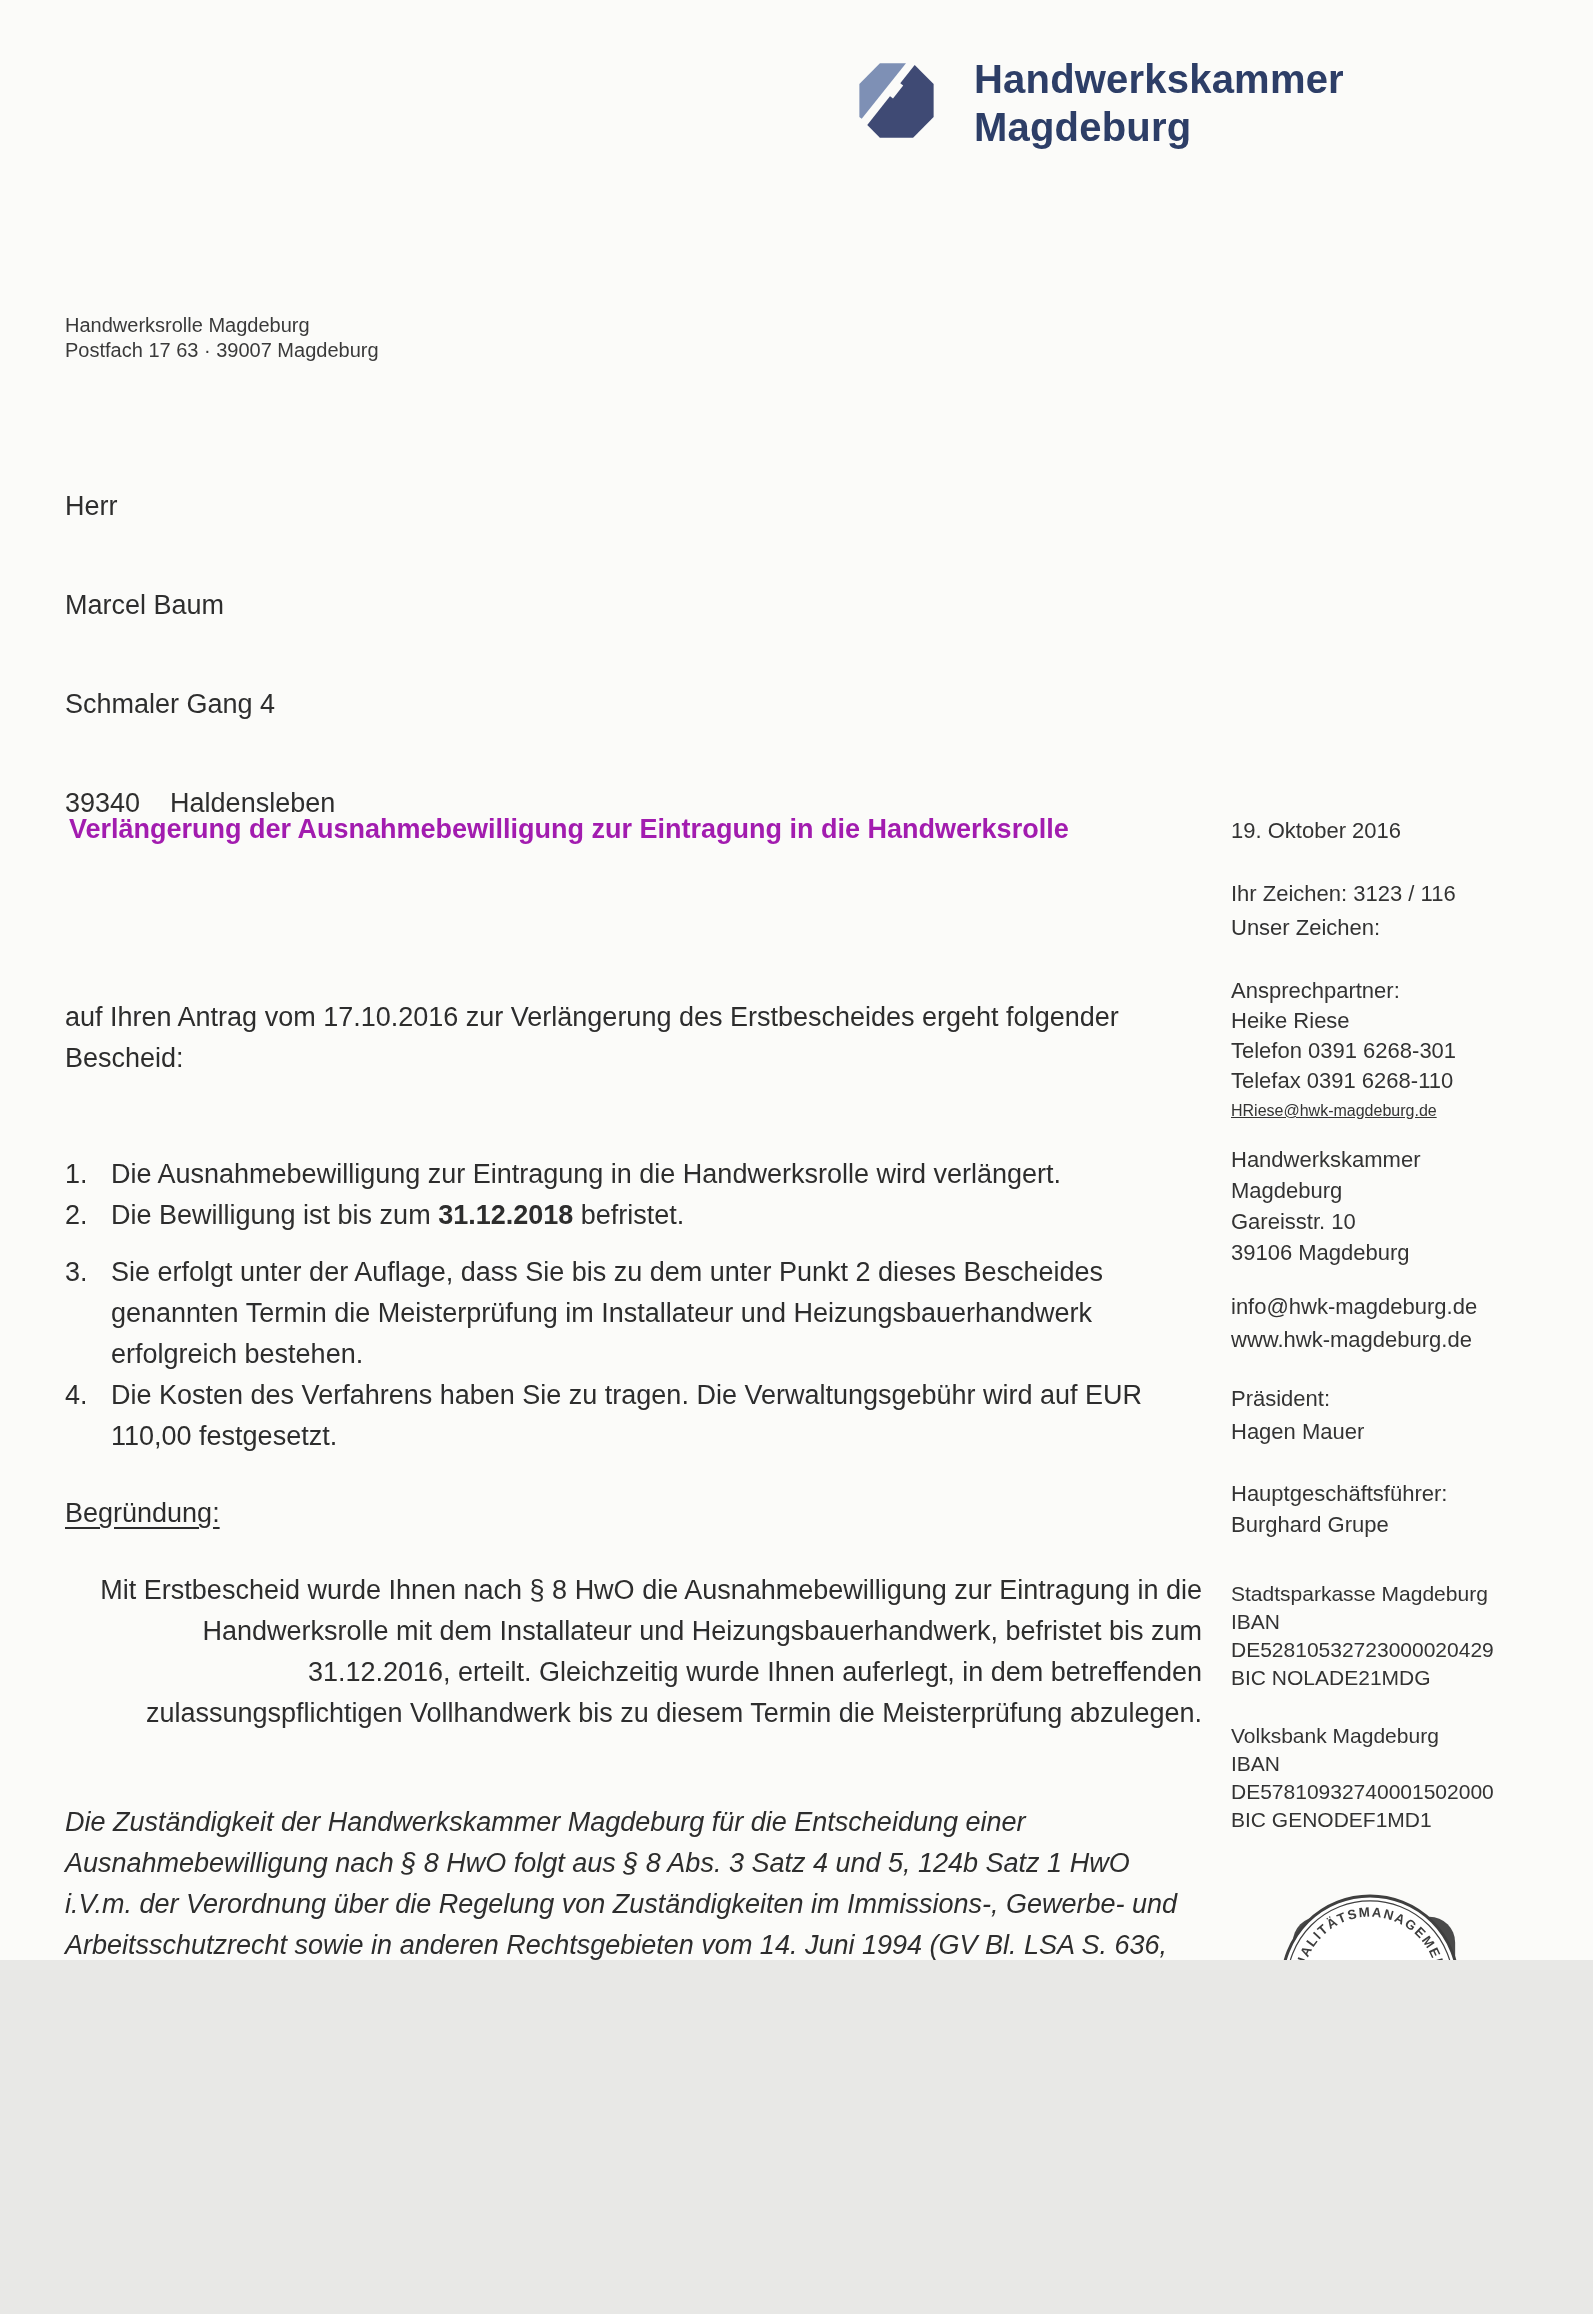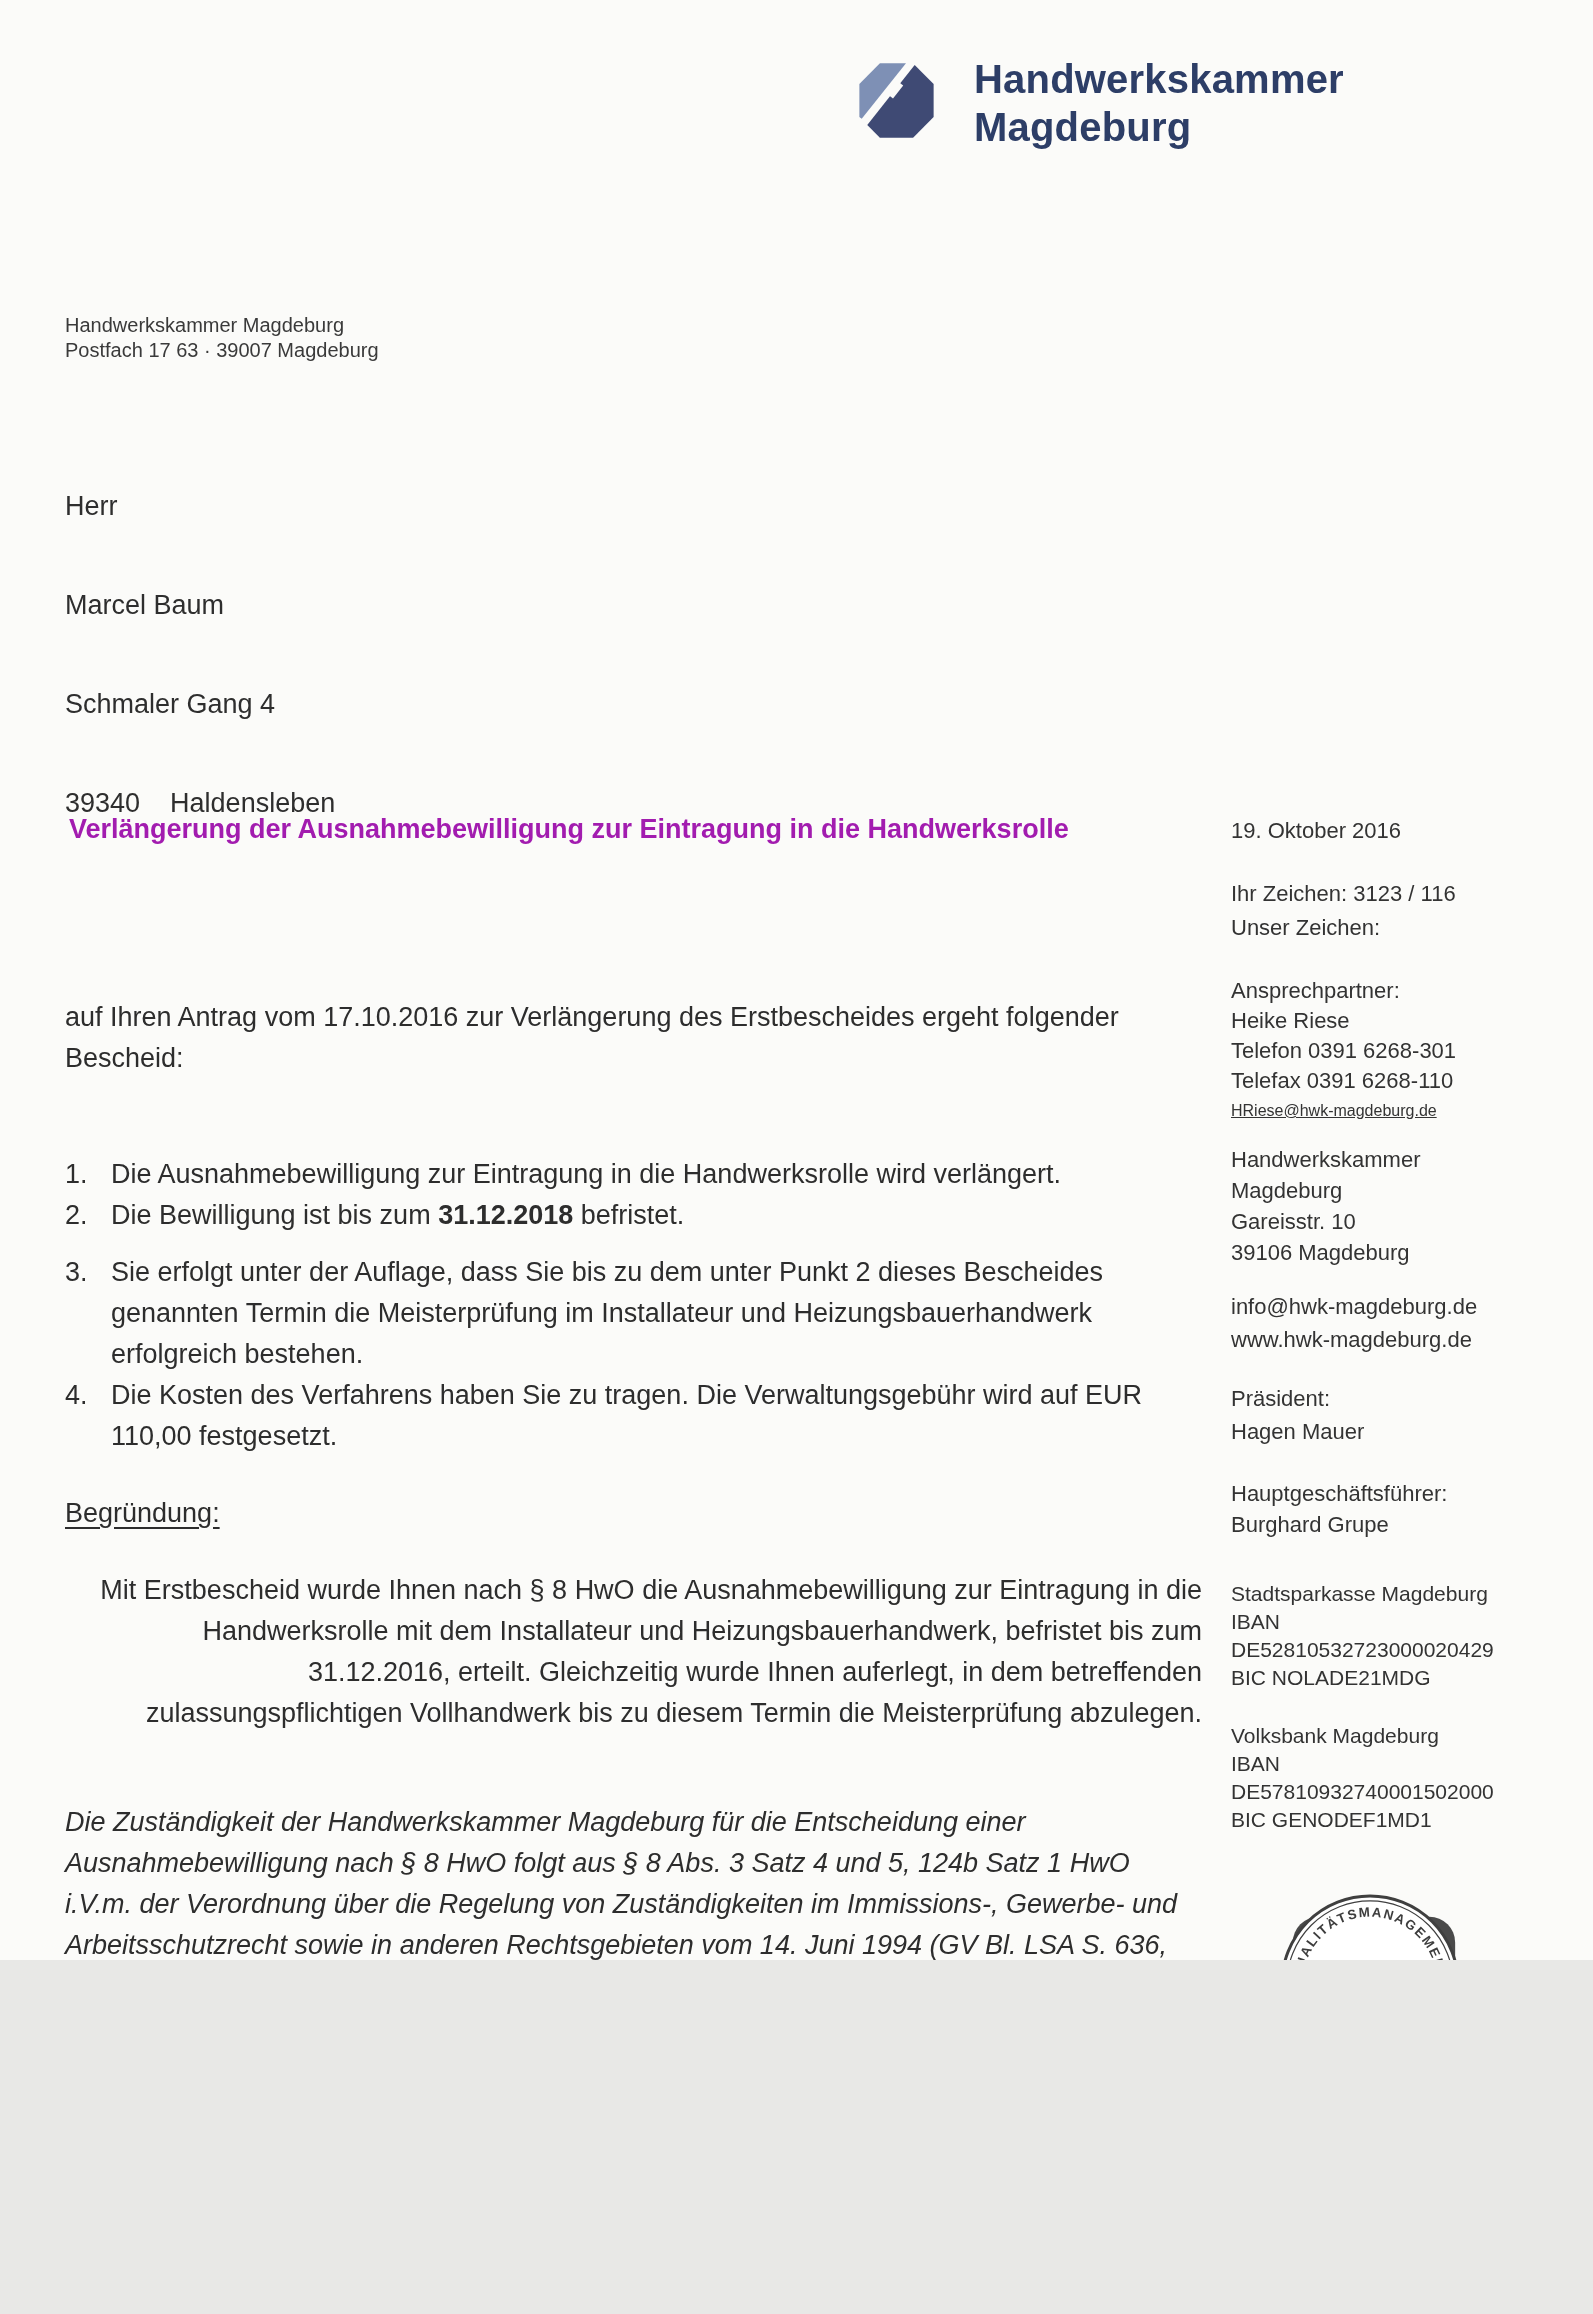--- a/index.html
+++ b/index.html
@@ -73,21 +73,21 @@
       <polygon points="73,5 97,29 97,71 71,97 29,97 13,81" fill="#3f4a74"></polygon>
       <rect x="37" y="29" width="21" height="13" fill="#fbfbf9" transform="rotate(-52 47 36)"></rect>
     </svg>
     <div class="brand-name">
       <div>Handwerkskammer</div>
       <div>Magdeburg</div>
     </div>
   </header>
 
   <div class="sender">
-    <div>Handwerkskammer Magdeburg</div>
+    <div>Handwerksrolle Magdeburg</div>
     <div>Postfach 17 63 · 39007 Magdeburg</div>
   </div>
 
   <div class="recipient">
     <div>Herr</div>
     <div>Marcel Baum</div>
     <div>Schmaler Gang 4</div>
     <div>39340    Haldensleben</div>
   </div>
 

